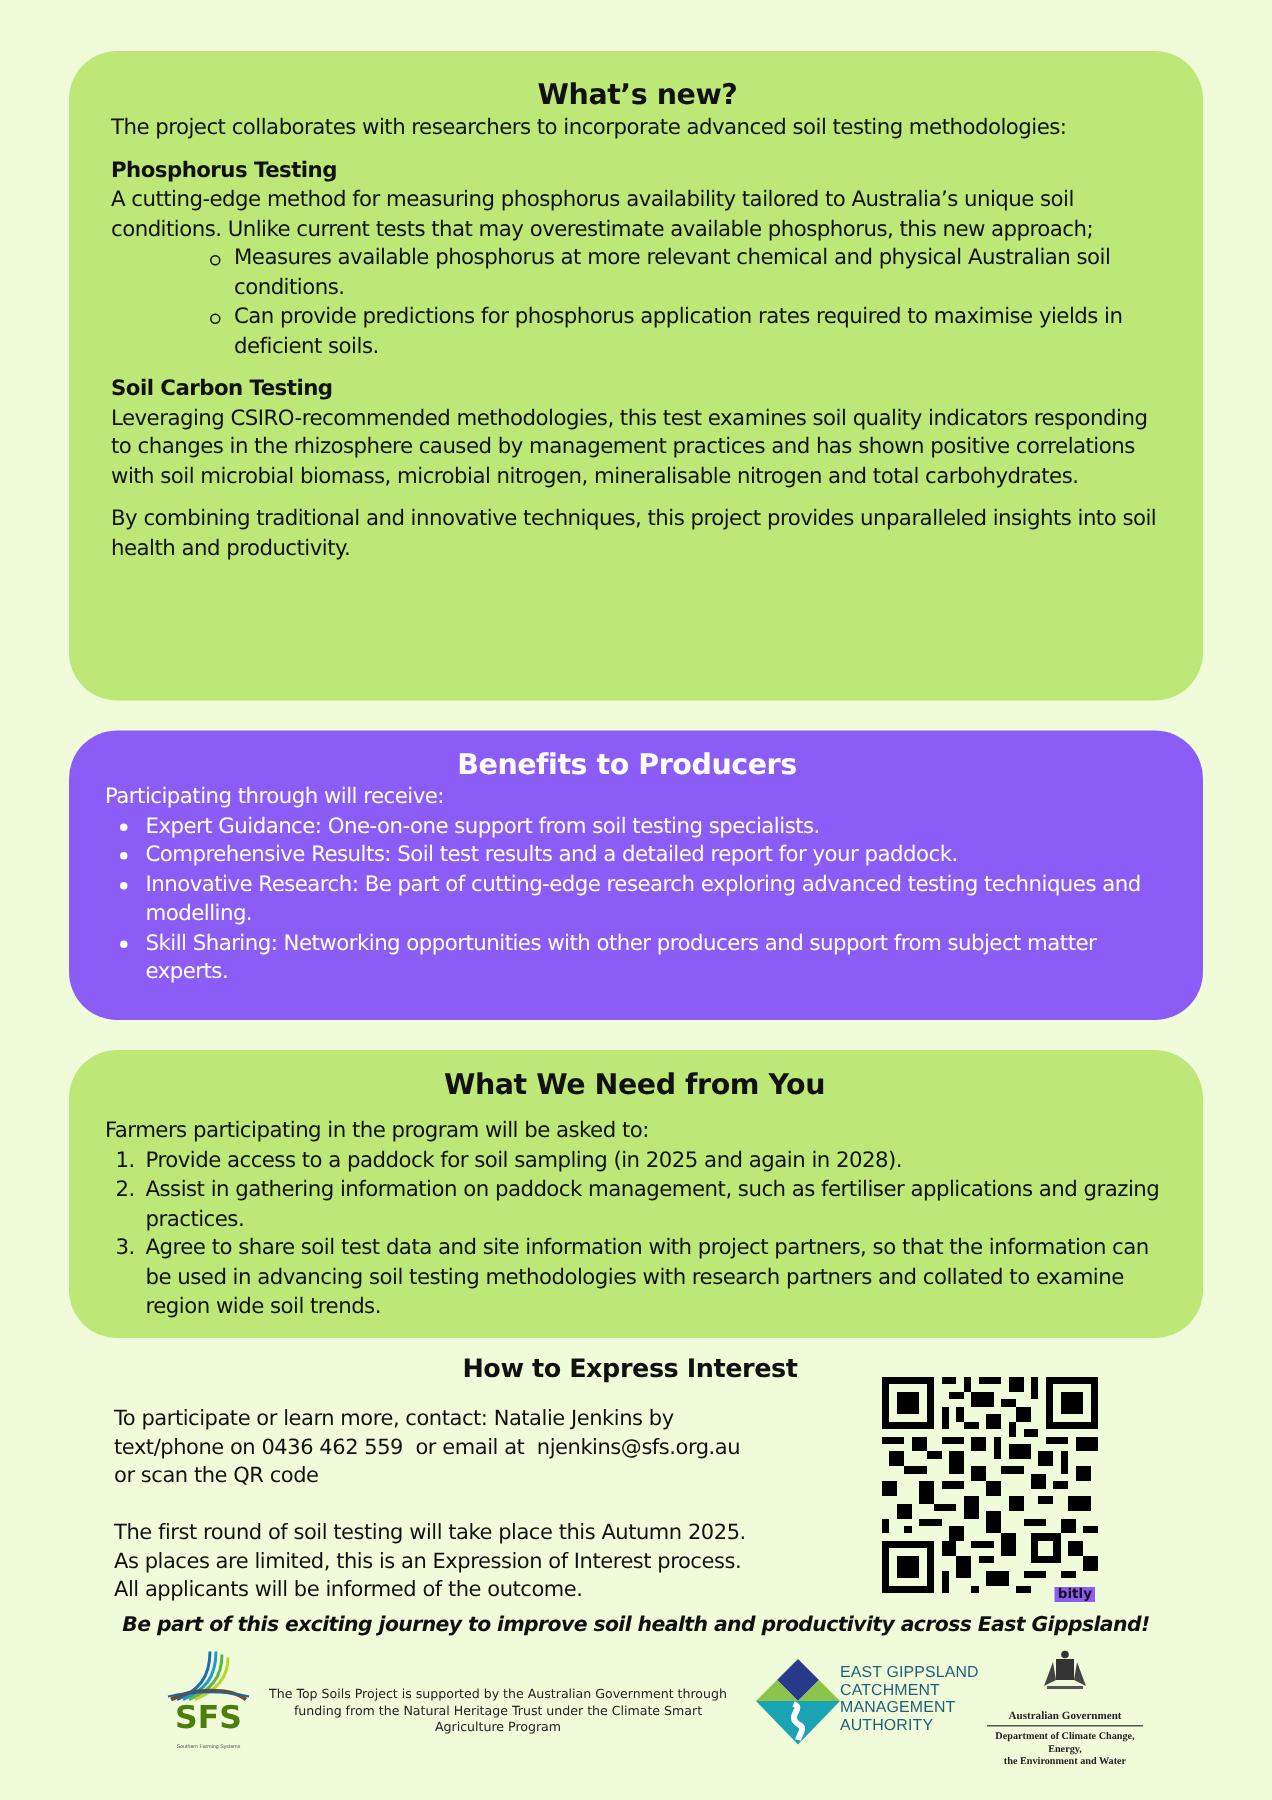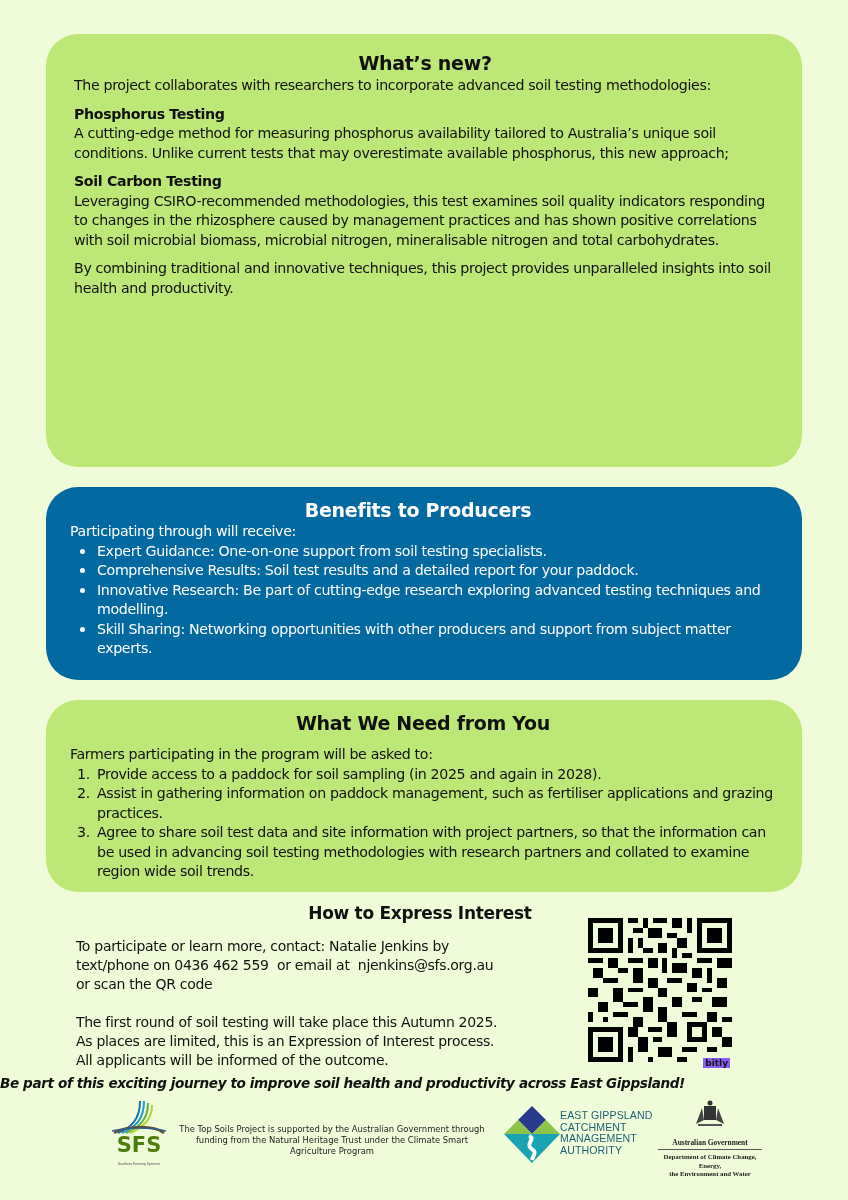--- a/index.html
+++ b/index.html
@@ -10,21 +10,21 @@
     color: #111;
     position: relative;
   }
   .panel {
     position: absolute;
     left: 46px; width: 756px;
     border-radius: 32px;
     box-sizing: border-box;
   }
   .panel.light { background: #bde878; }
-  .panel.dark { background: #0369a1; color: #fff; }
+  .panel.dark { background: #8b5cf6; color: #fff; }
   .panel h2 {
     margin: 0; text-align: center; font-size: 19px; font-weight: bold;
     font-family: "DejaVu Sans", sans-serif; letter-spacing: -0.3px;
   }
   .body-text {
     font-family: "DejaVu Sans", sans-serif;
     font-size: 14.2px; line-height: 19.5px; letter-spacing: -0.35px;
   }
   p { margin: 0; }
   .subhead { font-weight: bold; margin-top: 9px; }
@@ -40,21 +40,21 @@
     content: ""; position: absolute; left: -17px; top: 7px;
     width: 5px; height: 5px; background: #fff; border-radius: 50%;
   }
   ol.num { margin: 0; padding-left: 27px; list-style: none; }
   ol.num li { position: relative; }
   ol.num li .n { position: absolute; left: -20px; }
   .qr {
     position: absolute; left: 588px; top: 918px; width: 144px; height: 144px;
   }
   .tagline {
-    position: absolute; left: 0; width: 848px; top: 1075px; text-align: left;
+    position: absolute; left: 0; width: 848px; top: 1075px; text-align: center;
     font-family: "DejaVu Sans", sans-serif; font-weight: bold; font-style: italic;
     font-size: 13.6px; letter-spacing: -0.4px;
   }
   .footer-note {
     position: absolute; left: 172px; top: 1124px; width: 320px; text-align: center;
     font-family: "DejaVu Sans", sans-serif; font-size: 8.4px; line-height: 11px; color: #222;
   }
   .sfs { position: absolute; left: 110px; top: 1097px; width: 58px; height: 74px; }
   .sfs .word {
     position: absolute; left: 0; top: 36px; width: 58px; text-align: center;
@@ -79,20 +79,24 @@
 </style>
 </head>
 <body>
 
 <section class="panel light" style="top:34px; height:433px; padding:18px 26px 0 28px;">
   <h2>What’s new?</h2>
   <div class="body-text">
     <p style="margin-top:2px;">The project collaborates with researchers to incorporate advanced soil testing methodologies:</p>
     <p class="subhead">Phosphorus Testing</p>
     <p>A cutting-edge method for measuring phosphorus availability tailored to Australia’s unique soil conditions. Unlike current tests that may overestimate available phosphorus, this new approach;</p>
+    <ul class="circ">
+      <li>Measures available phosphorus at more relevant chemical and physical Australian soil conditions.</li>
+      <li>Can provide predictions for phosphorus application rates required to maximise yields in deficient soils.</li>
+    </ul>
     <p class="subhead">Soil Carbon Testing</p>
     <p>Leveraging CSIRO-recommended methodologies, this test examines soil quality indicators responding to changes in the rhizosphere caused by management practices and has shown positive correlations with soil microbial biomass, microbial nitrogen, mineralisable nitrogen and total carbohydrates.</p>
     <p style="margin-top:9px;">By combining traditional and innovative techniques, this project provides unparalleled insights into soil health and productivity.</p>
   </div>
 </section>
 
 <section class="panel dark" style="top:487px; height:193px; padding:12px 36px 0 24px;">
   <h2 style="margin-bottom:1px;">Benefits to Producers</h2>
   <div class="body-text">
     <p>Participating through will receive:</p>

